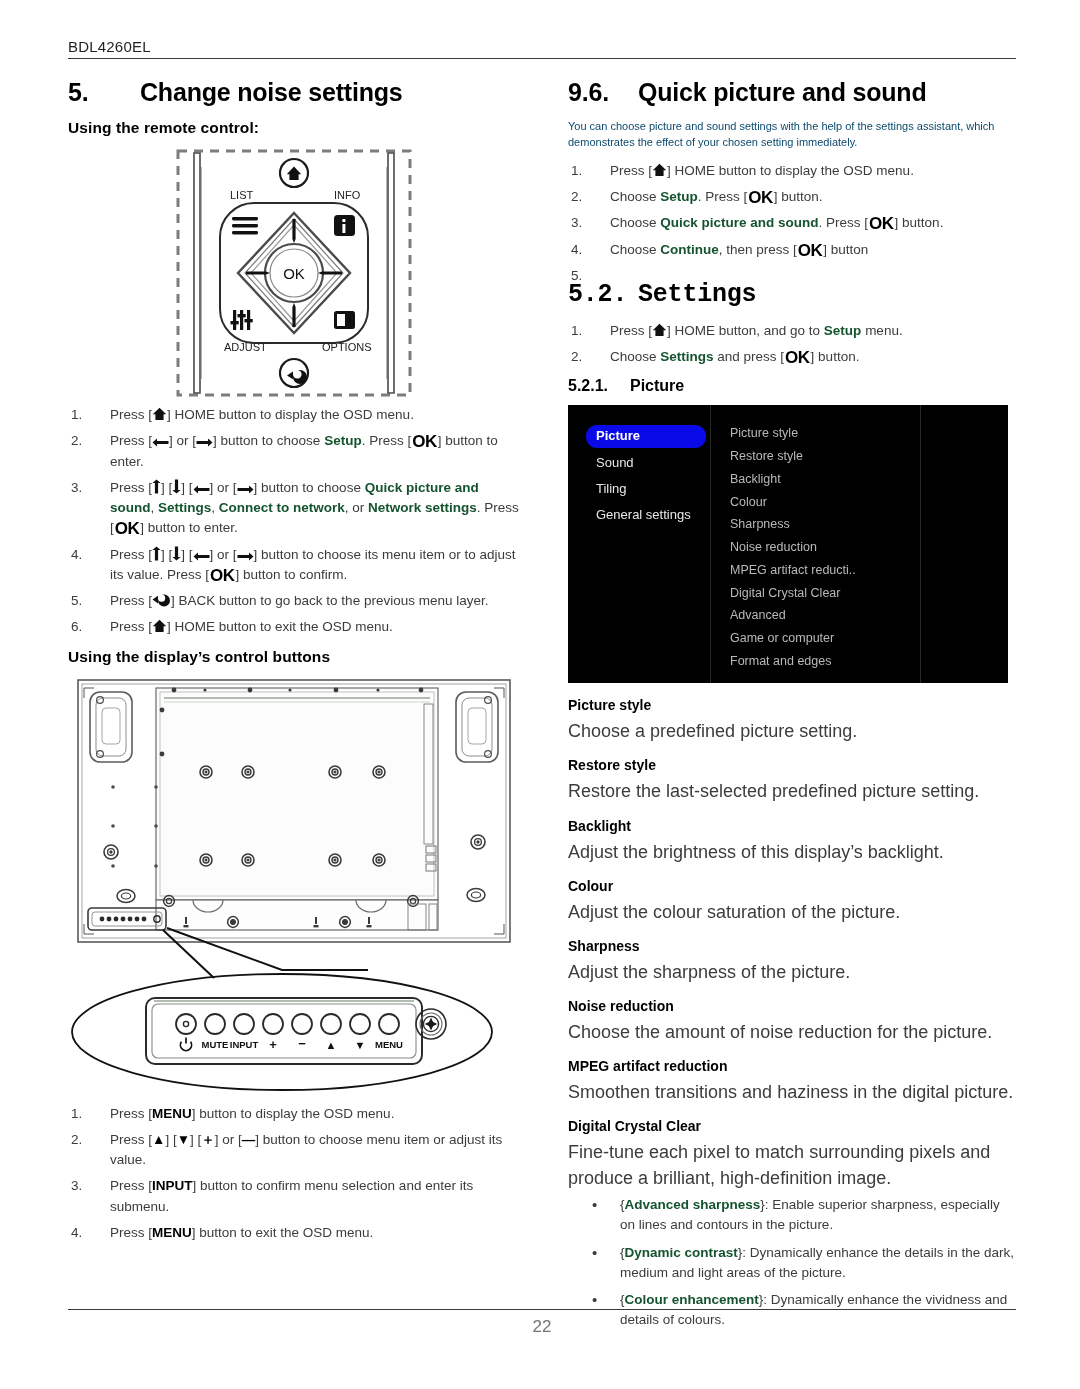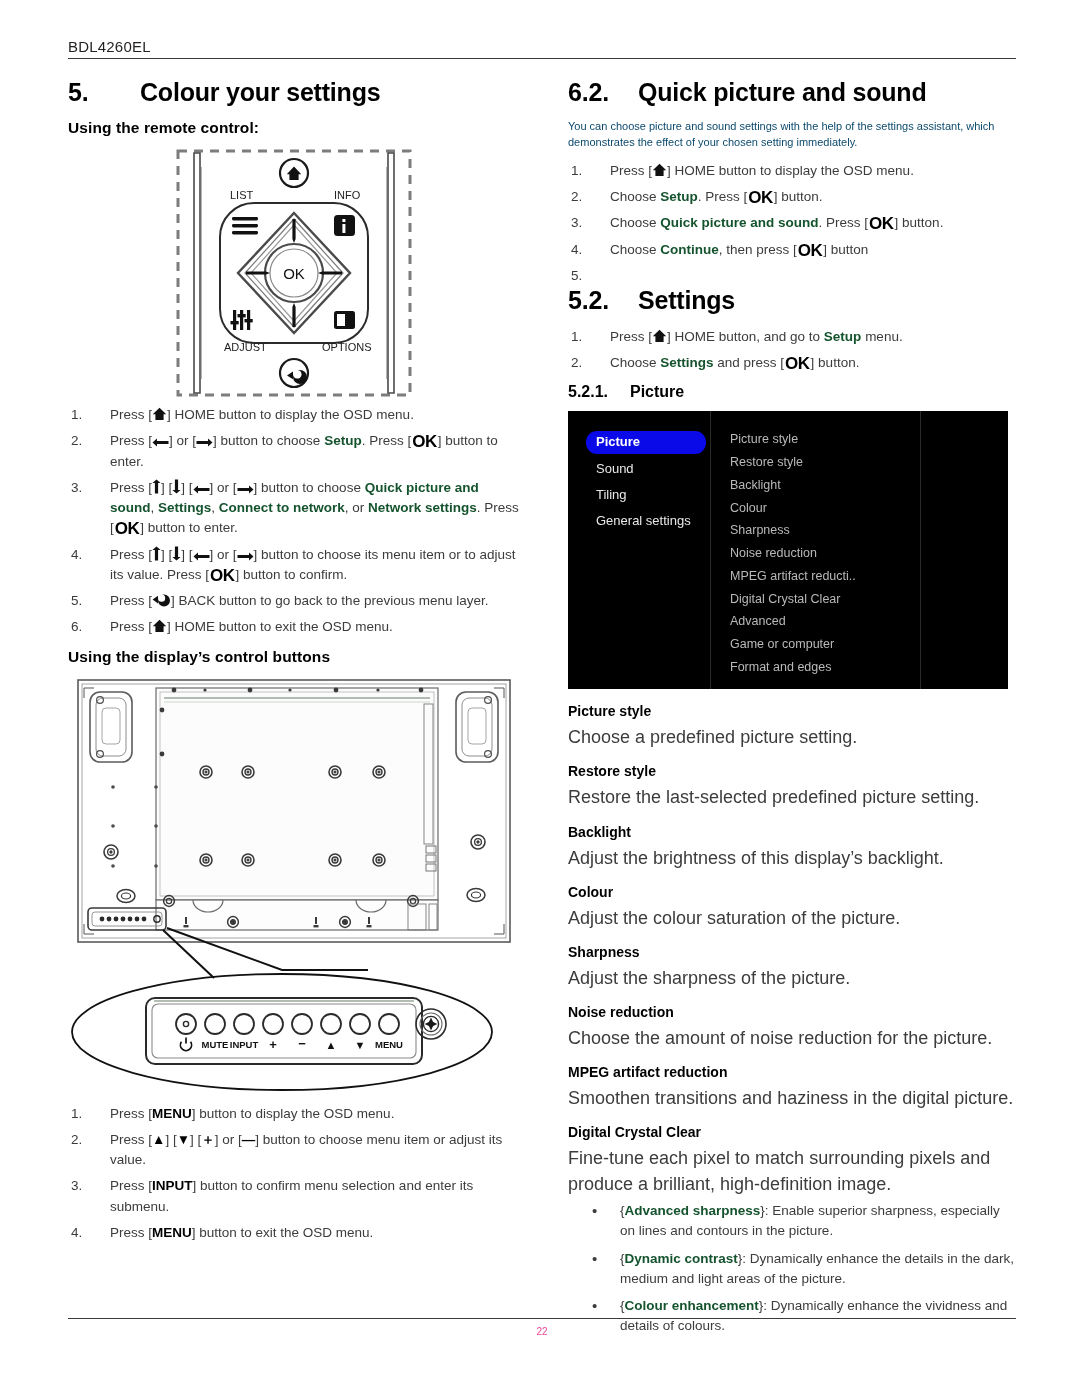--- a/index.html
+++ b/index.html
@@ -116,38 +116,38 @@
     font-size: 14px; font-weight: bold; color: #000;
     margin: 13px 0 5px 0;
   }
   .def-term:first-child { margin-top: 0; }
   .def-desc { font-size: 18px; line-height: 1.45; color: #3c3c3c; }
 
   
   .footer {
     position: absolute; left: 68px; bottom: 52px; width: 948px;
     border-top: 1.2px solid #3a3a3a; padding-top: 7px;
-    text-align: center; font-size: 10px; color: #ec4899;
+    text-align: center; font-size: 17px; color: #737373;
   }
 </style>
 </head>
 <body>
 
 <div class="page">
 
   <div class="header">
     <div class="header-model">BDL4260EL</div>
     <div class="header-rule"></div>
   </div>
 
   <div class="col-left">
 
     <h1 class="sec">
       <span class="num">5.</span>
-      <span>Colour your settings</span>
+      <span>Change noise settings</span>
     </h1>
 
     <h2 class="sub">Using the remote control:</h2>
 
     <div class="remote-fig">
       <svg width="240" height="252" viewBox="0 0 240 252">
 
         <rect x="4" y="4" width="232" height="244" fill="none" stroke="#7d7d7d" stroke-width="3" stroke-dasharray="9 7"></rect>
 
         <path d="M20 6 h6 v240 h-6 z" fill="none" stroke="#4a4a4a" stroke-width="1.6"></path>
@@ -466,35 +466,35 @@
         <li><span class="idx">1.</span><span>Press [<span class="kb">MENU</span>] button to display the OSD menu.</span></li>
         <li><span class="idx">2.</span><span>Press [<span class="kb">▲</span>] [<span class="kb">▼</span>] [<span class="kb">＋</span>] or [<span class="kb">—</span>] button to choose menu item or adjust its value.</span></li>
         <li><span class="idx">3.</span><span>Press [<span class="kb">INPUT</span>] button to confirm menu selection and enter its submenu.</span></li>
         <li><span class="idx">4.</span><span>Press [<span class="kb">MENU</span>] button to exit the OSD menu.</span></li>
       </ol>
   </div>
 
   <div class="col-right">
 
     <h1 class="sec right">
-      <span class="num">6.2.</span>
+      <span class="num">9.6.</span>
       <span>Quick picture and sound</span>
     </h1>
     <p class="body">You can choose picture and sound settings with the help of the settings assistant, which demonstrates the effect of your chosen setting immediately.</p>
     <ol class="steps" id="quick-steps">
         <li><span class="idx">1.</span><span>Press [<span class="key"><svg width="15" height="14" viewBox="0 0 15 14">
                 <path d="M1 7 L7.5 0.8 L14 7 L14 7.2 L11.6 7.2 L11.6 13 L3.4 13 L3.4 7.2 L1 7.2 Z" fill="#111"></path>
               </svg></span>] HOME button to display the OSD menu.</span></li>
         <li><span class="idx">2.</span><span>Choose <b>Setup</b>. Press [<span class="ok">OK</span>] button.</span></li>
         <li><span class="idx">3.</span><span>Choose <b>Quick picture and sound</b>. Press [<span class="ok">OK</span>] button.</span></li>
         <li><span class="idx">4.</span><span>Choose <b>Continue</b>, then press [<span class="ok">OK</span>] button</span></li>
         <li><span class="idx">5.</span></li>
       </ol>
 
-    <h1 class="sec right" style="margin-top:26px;">
+    <h1 class="sec right" style="margin-top:20px;font-family:Liberation Mono, monospace;">
       <span class="num">5.2.</span>
       <span>Settings</span>
     </h1>
     <ol class="steps" id="settings-steps">
         <li><span class="idx">1.</span><span>Press [<span class="key"><svg width="15" height="14" viewBox="0 0 15 14">
                 <path d="M1 7 L7.5 0.8 L14 7 L14 7.2 L11.6 7.2 L11.6 13 L3.4 13 L3.4 7.2 L1 7.2 Z" fill="#111"></path>
               </svg></span>] HOME button, and go to <b>Setup</b> menu.</span></li>
         <li><span class="idx">2.</span><span>Choose <b>Settings</b> and press [<span class="ok">OK</span>] button.</span></li>
       </ol>
 

